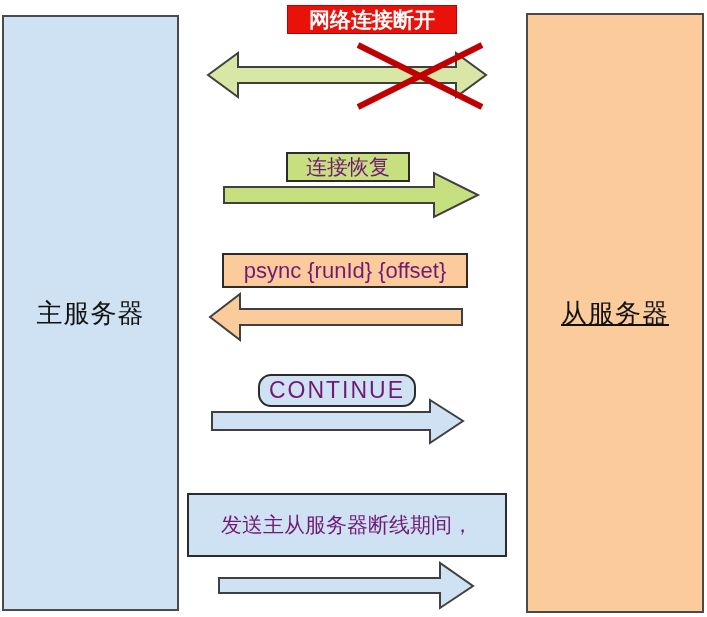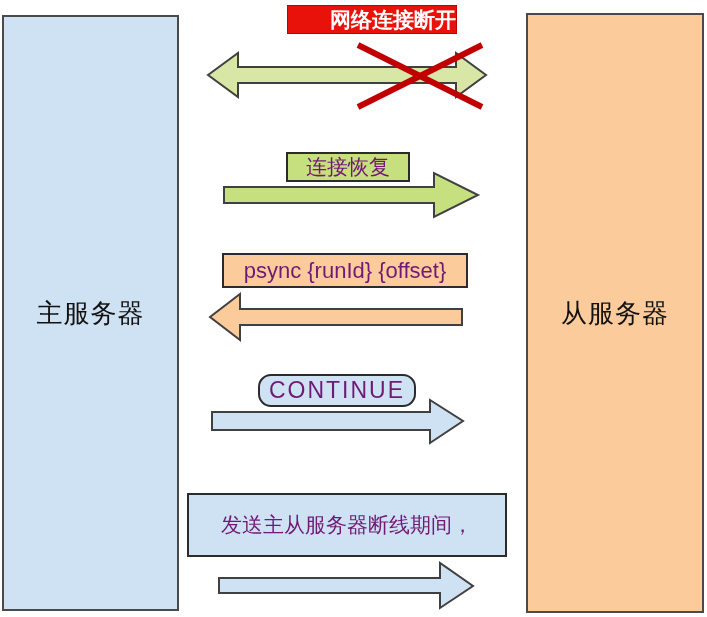--- a/index.html
+++ b/index.html
@@ -6,25 +6,25 @@
   html,body { background:#ffffff; }
   .canvas {
     position:relative; width:707px; height:617px; background:#ffffff;
     font-family:"Liberation Sans","DejaVu Sans",sans-serif; overflow:hidden; color:#111;
   }
   .server-box {
     position:absolute; display:flex; align-items:center; justify-content:center;
     font-size:26px; letter-spacing:1px; border:2px solid #4a4a4a;
   }
   .server-master { left:2px; top:15px; width:177px; height:596px; background:#cfe2f3; }
-  .server-slave  { left:526px; top:13px; width:178px; height:600px; background:#fbcb9b; }
+  .server-slave  { left:526px; top:13px; width:178px; height:600px; background:#fbcb9b;text-decoration:underline; }
   .banner-disconnect {
     position:absolute; left:287px; top:5px; width:170px; height:29px;
     background:#e8120b; border:1px solid #c00000; color:#ffffff; font-weight:bold;
-    font-size:21px; display:flex; align-items:center; justify-content:flex-end;
+    font-size:21px; display:flex; align-items:center; justify-content:center;
   }
   .label-box {
     position:absolute; display:flex; align-items:center; justify-content:center;
     border:2px solid #2b2b2b; color:#701a75;
   }
   .label-reconnect { left:286px; top:152px; width:124px; height:30px; background:#c7e07f; font-size:21px; }
   .label-psync     { left:222px; top:253px; width:246px; height:35px; background:#fbcb9b; font-size:22px; }
   .label-continue  { left:258px; top:374px; width:158px; height:33px; background:#cfe2f3; font-size:23px; letter-spacing:2px;border-radius:13px; }
   .label-send {
     left:187px; top:493px; width:320px; height:64px; background:#cfe2f3;

